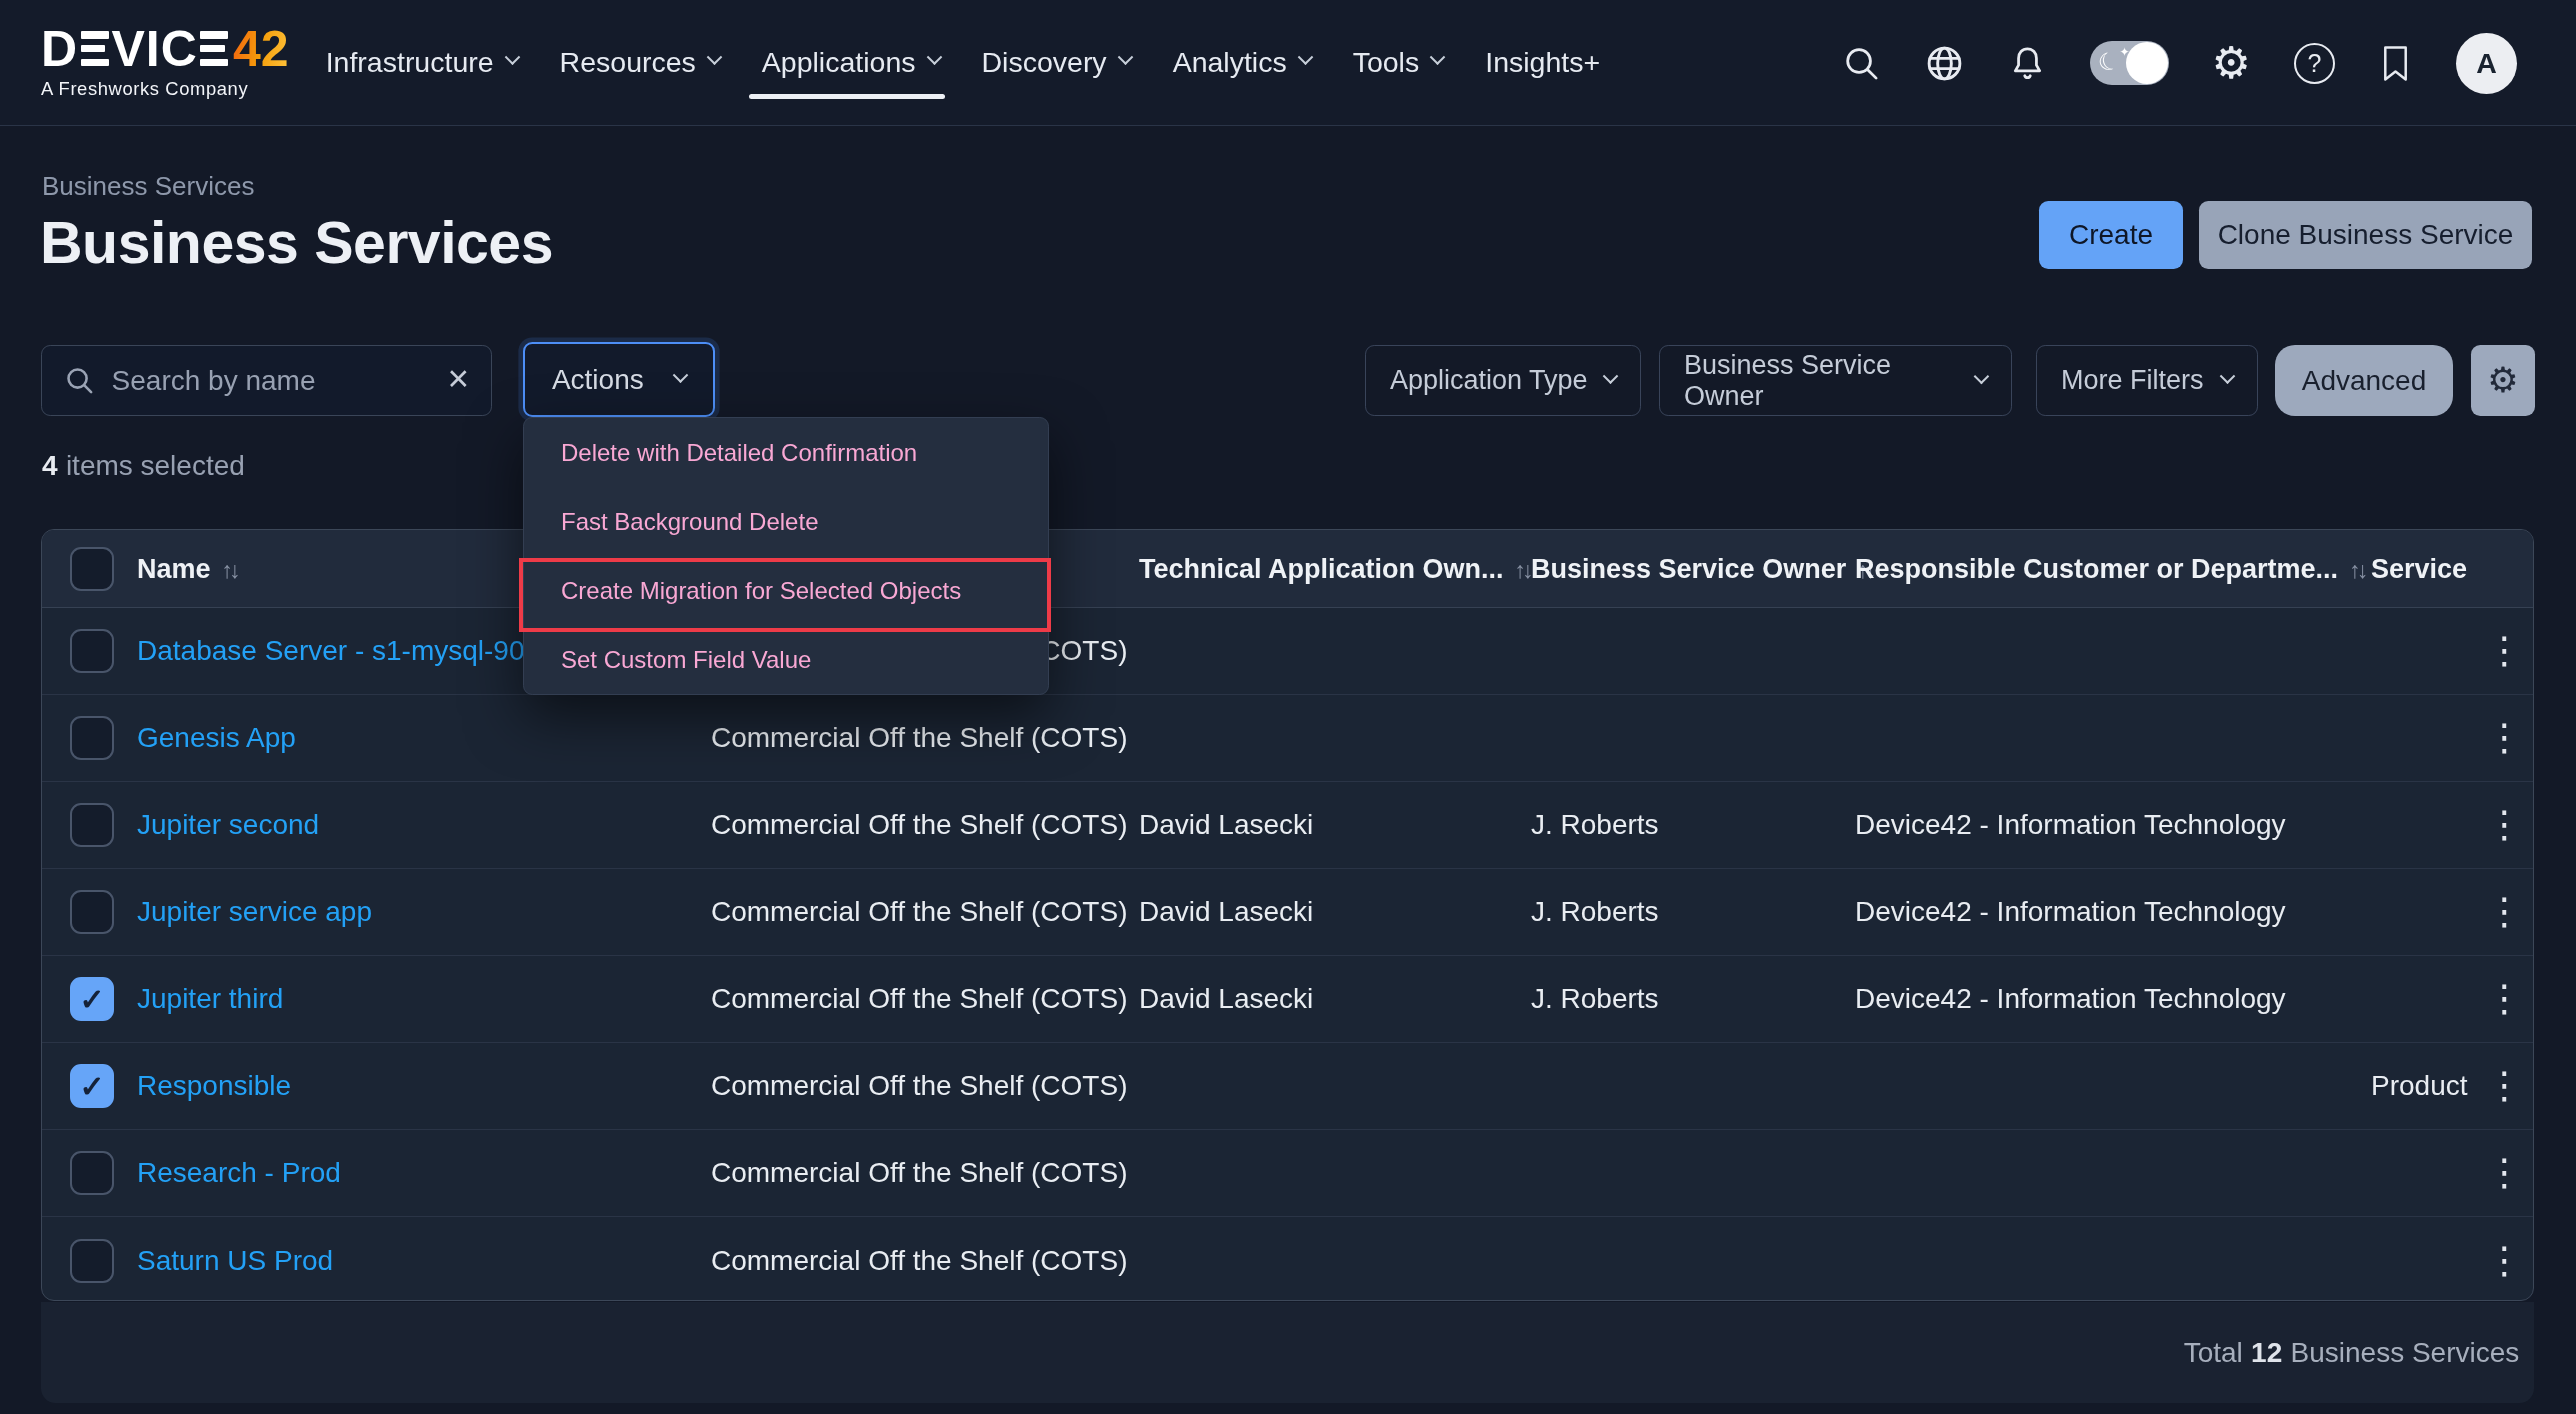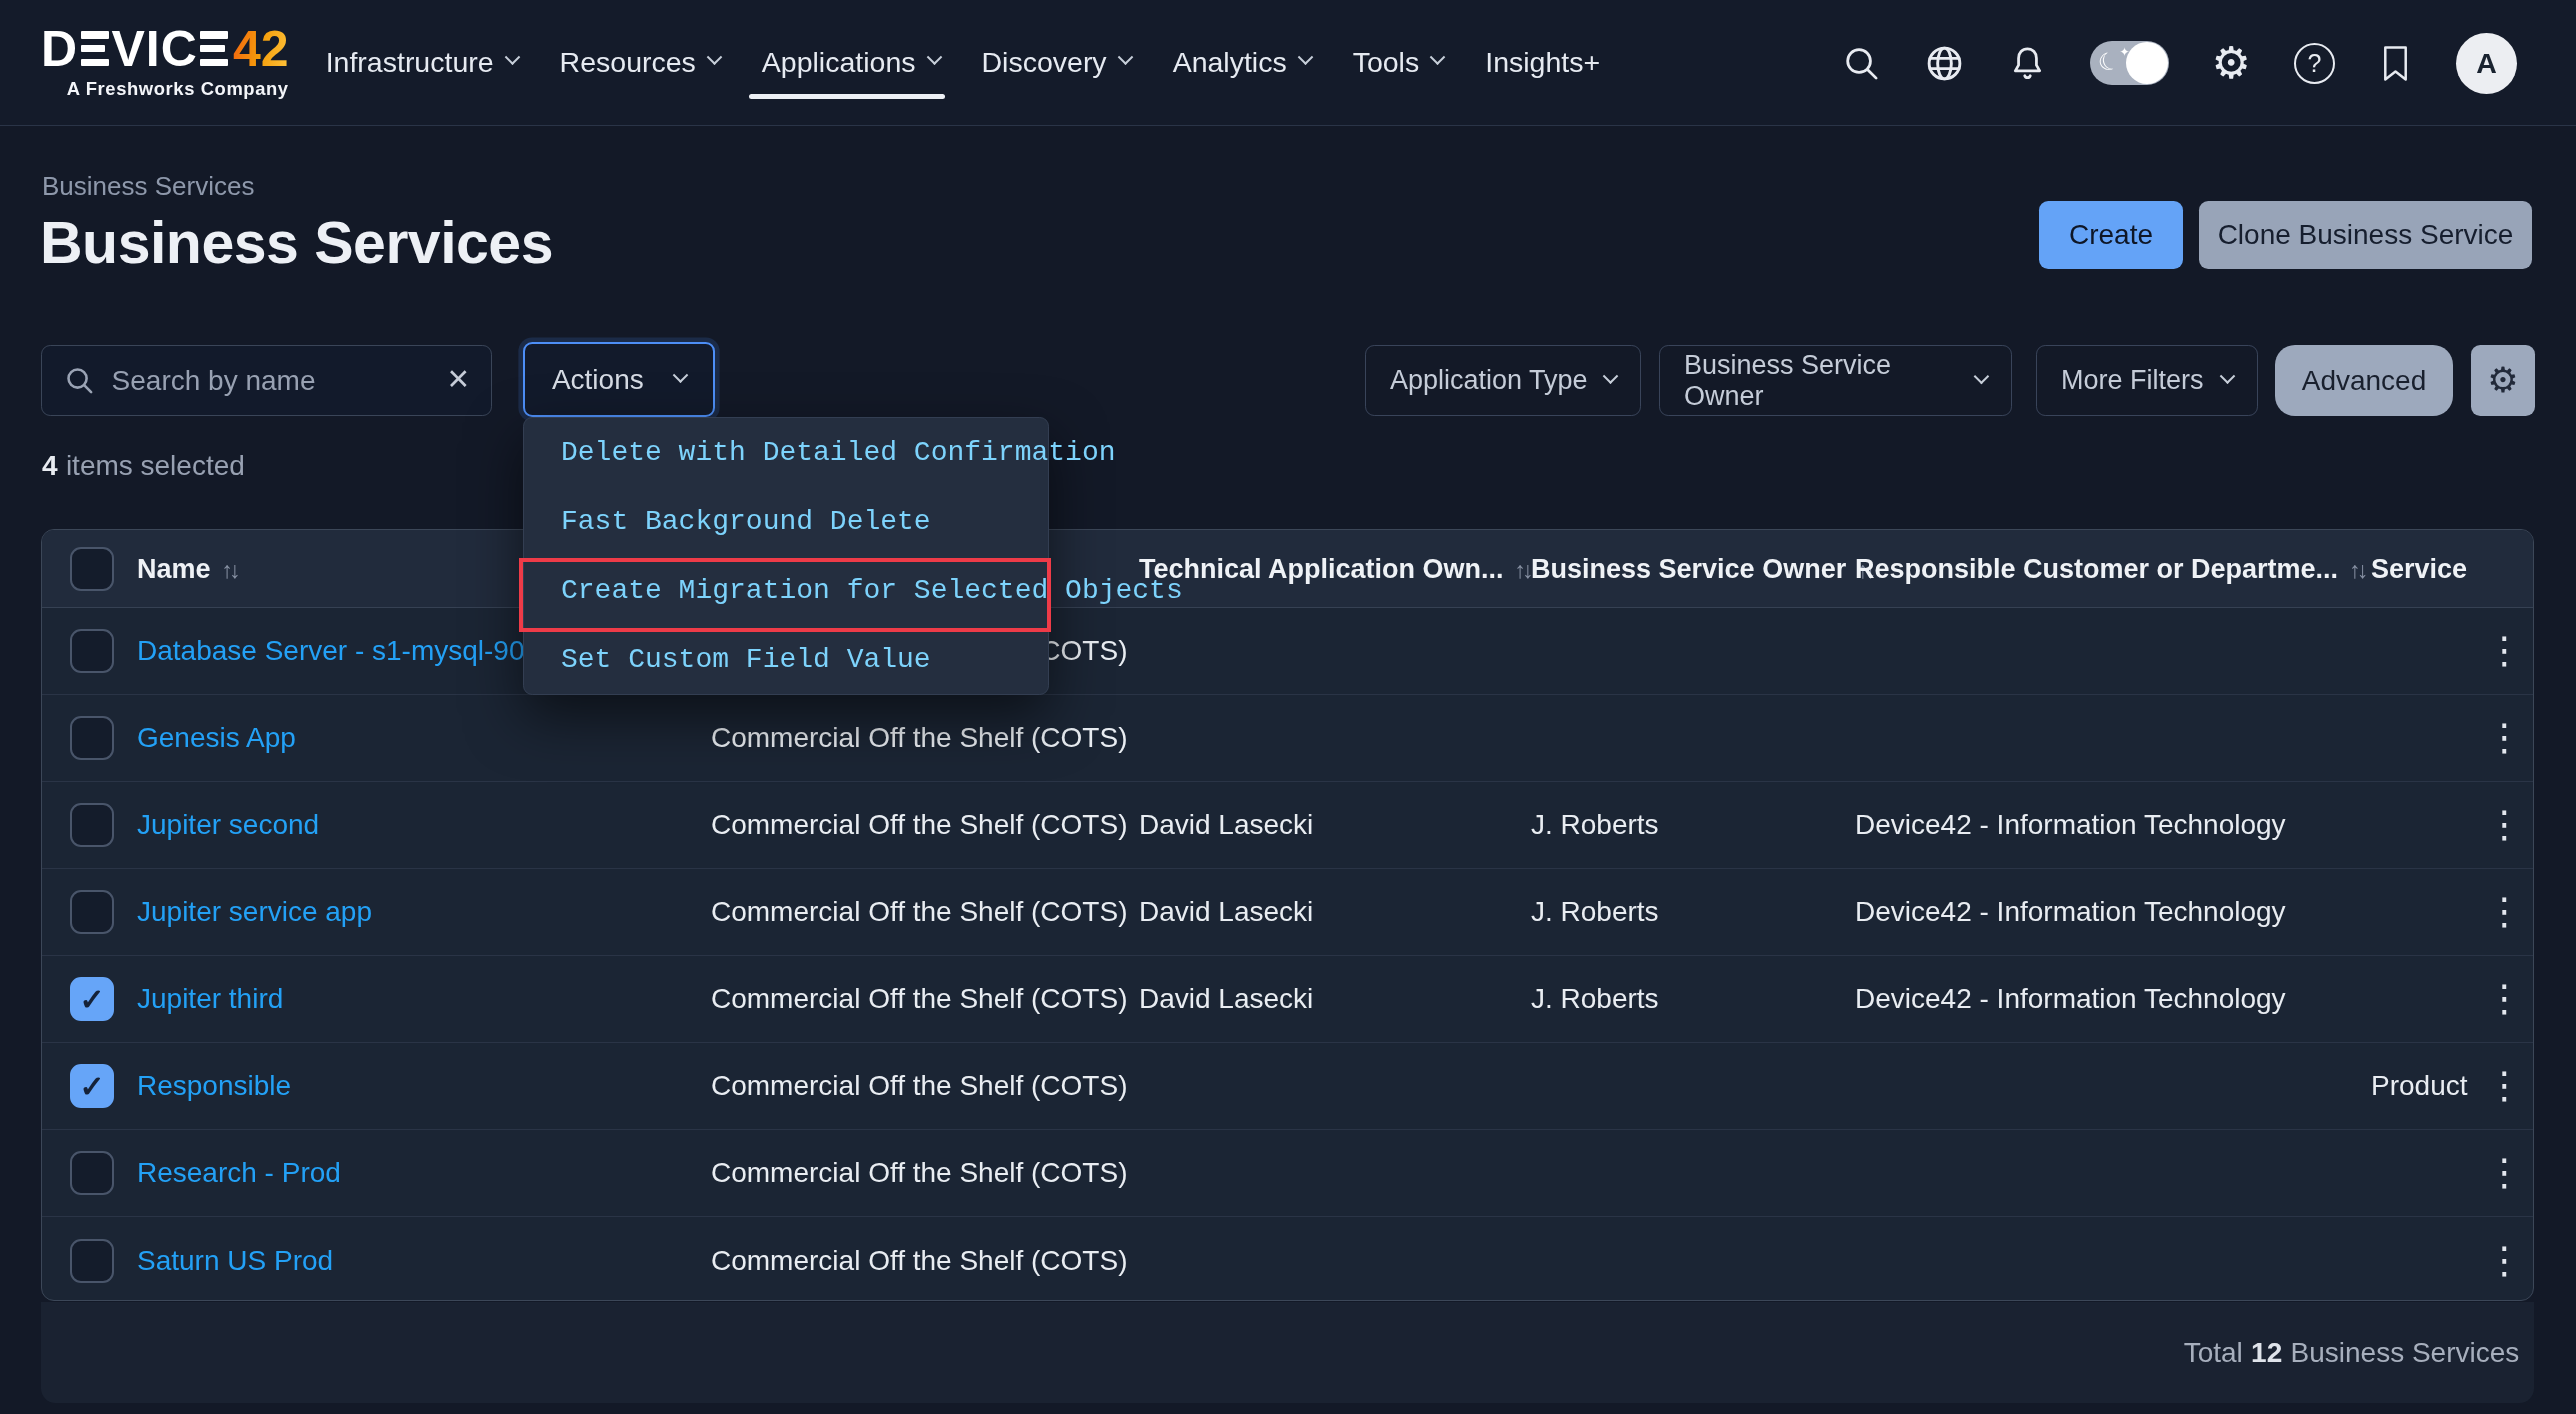--- a/index.html
+++ b/index.html
@@ -21,21 +21,21 @@
   .wordmark { display:flex; align-items:center; height:48px; }
   .wm-letter { font-size:50px; font-weight:bold; letter-spacing:0.9px; color:#FFFFFF; line-height:1; }
   .bar-e { display:inline-flex; flex-direction:column; justify-content:space-between; width:28px; height:35px; margin:0 2.8px; }
   .bar-e i { display:block; height:7.4px; background:#FFFFFF; border-radius:0.9px; }
   .bar-e i:nth-child(2){ width:86%; }
   .wm-42 {
     font-size:50px; font-weight:bold; line-height:1; margin-left:1.8px;
     background:linear-gradient(100deg,#F2620F,#F59E0B,#FFC43D);
     -webkit-background-clip:text; background-clip:text; color:transparent;
   }
-  .tagline { font-size:18.4px; font-weight:bold; color:#F3F5F9; letter-spacing:0.6px; margin-top:5.5px;text-align:right; }
+  .tagline { font-size:18.4px; font-weight:normal; color:#F3F5F9; letter-spacing:0.6px; margin-top:5.5px; }
 
   .menu { display:flex; align-items:center; gap:42px; height:100%; }
   .nav-item { position:relative; display:flex; align-items:center; height:100%; cursor:pointer; }
   .nav-item .lbl { font-size:28.5px; color:#E6EAF1; }
   .chev {
     display:inline-block; width:11px; height:11px;
     border-right:2.8px solid #C7CED9; border-bottom:2.8px solid #C7CED9;
     transform:rotate(45deg) translate(-0.9px,-0.9px); margin-left:13px; margin-top:-7.4px;
   }
   .nav-item.active::after {
@@ -142,21 +142,21 @@
   }
   .table-footer .total-count { font-weight:bold; color:#DFE3EA; margin:0 8.3px; }
 
   
   .dropdown {
     position:absolute; left:523px; top:417px; width:526px; height:278px;
     background:#242E3F; border:0.9px solid #333E52; border-radius:9.2px;
     box-shadow:0 22px 55px rgba(0,0,0,.55);
     display:flex; flex-direction:column; z-index:50;
   }
-  .dd-item { flex:1; display:flex; align-items:center; padding-left:37px; font-size:28px; color:#7dd3fc; cursor:pointer; white-space:nowrap;font-family:Liberation Mono, monospace; }
+  .dd-item { flex:1; display:flex; align-items:center; padding-left:37px; font-size:24px; color:#f9a8d4; cursor:pointer; white-space:nowrap; }
 
   .highlight-box {
     position:absolute; left:519px; top:558px; width:532px; height:74px;
     border:4.6px solid #EE3B48; z-index:60; pointer-events:none;
   }
 </style>
 </head>
 <body>
 
 <header class="navbar">

